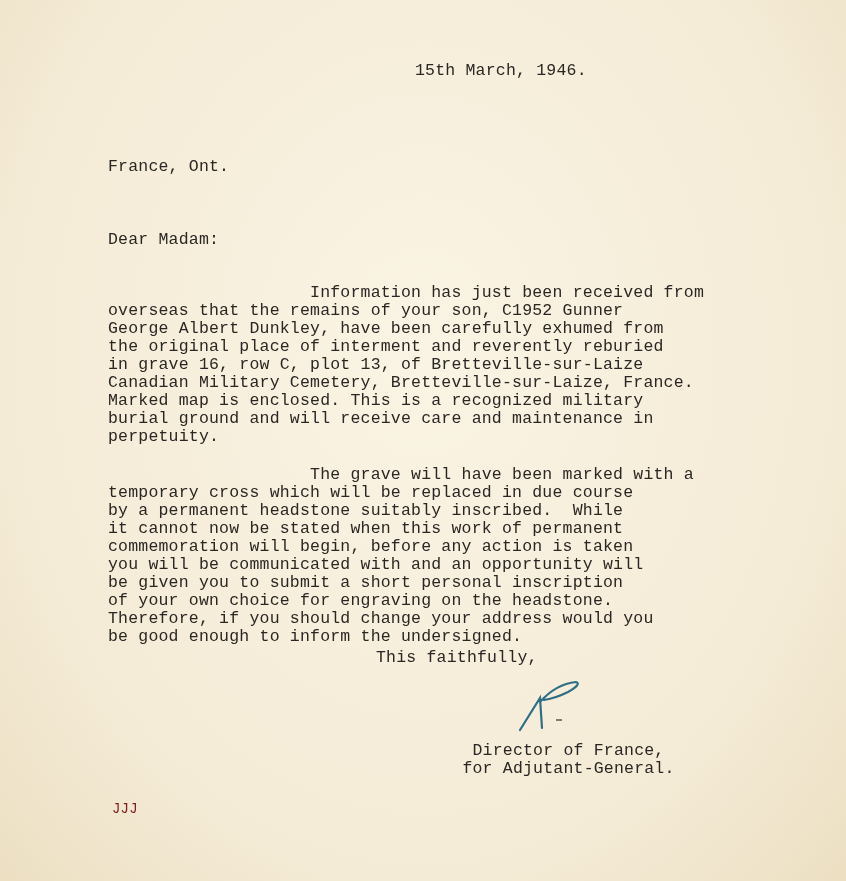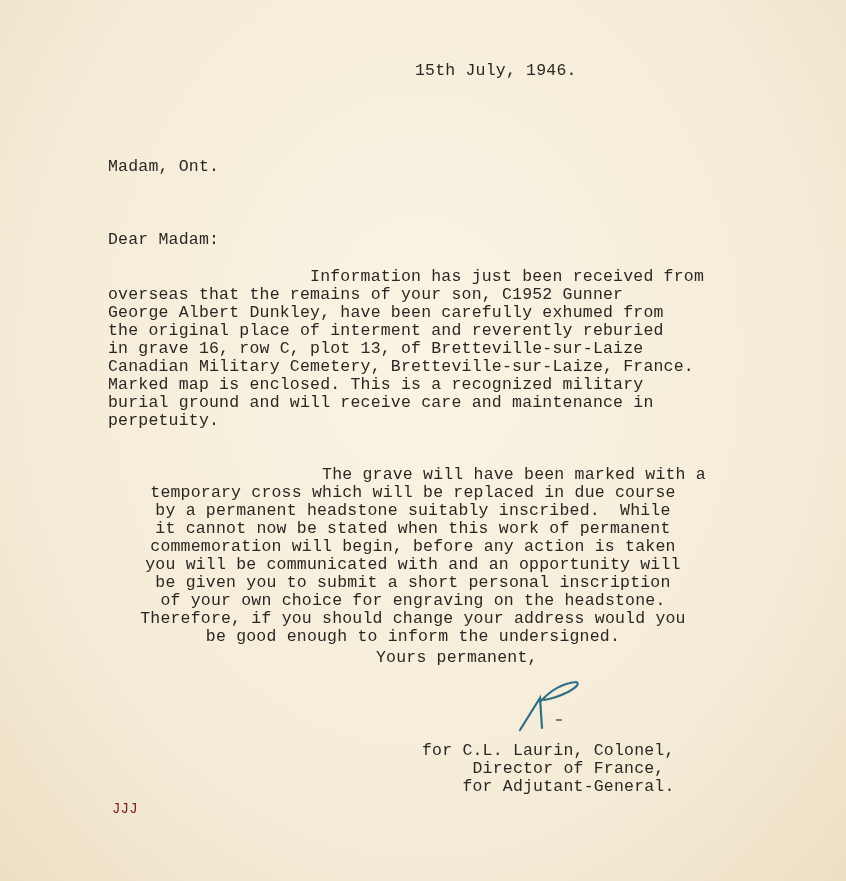--- a/index.html
+++ b/index.html
@@ -4,48 +4,48 @@
 <style>
   html,body{margin:0;padding:0;}
   body{width:846px;height:881px;background:#f6efdc;position:relative;overflow:hidden;
        font-family:"Liberation Mono","DejaVu Sans Mono",monospace;color:#2a2623;}
   .paper{position:absolute;left:0;top:0;width:846px;height:881px;
          background:radial-gradient(ellipse at 50% 40%,#faf4e4 0%,#f4ebd6 70%,#ecdfc2 100%);}
   .t{position:absolute;font-size:16.5px;line-height:18px;white-space:pre;letter-spacing:0.2px;}
   .date{left:415px;top:62px;}
   .addr{left:108px;top:158px;}
   .salute{left:108px;top:231px;}
-  .p1{left:108px;top:250px;}
-  .p2{left:120px;top:448px;text-align:center;}
+  .p1{left:108px;top:266px;}
+  .p2{left:108px;top:448px;}
   .closing{left:376px;top:649px;}
   .sigblock{left:422px;top:742px;}
   .initials{left:112px;top:800px;font-size:14px;color:#7f1d1d;}
   .sig{position:absolute;left:512px;top:678px;width:80px;height:56px;}
 </style>
 </head>
 <body>
 
 <div class="paper"></div>
 
-<div class="t date">15th July, 1946.</div>
+<div class="t date">15th March, 1946.</div>
 
-<div class="t addr"><div>Madam, Ont.</div></div>
+<div class="t addr"><div>France, Ont.</div></div>
 
 <div class="t salute">Dear Madam:</div>
 
 <div class="t p1">
 <div>                    Information has just been received from</div><div>overseas that the remains of your son, C1952 Gunner</div><div>George Albert Dunkley, have been carefully exhumed from</div><div>the original place of interment and reverently reburied</div><div>in grave 16, row C, plot 13, of Bretteville-sur-Laize</div><div>Canadian Military Cemetery, Bretteville-sur-Laize, France.</div><div>Marked map is enclosed. This is a recognized military</div><div>burial ground and will receive care and maintenance in</div><div>perpetuity.</div>
 </div>
 
 <div class="t p2">
 <div>                    The grave will have been marked with a</div><div>temporary cross which will be replaced in due course</div><div>by a permanent headstone suitably inscribed.  While</div><div>it cannot now be stated when this work of permanent</div><div>commemoration will begin, before any action is taken</div><div>you will be communicated with and an opportunity will</div><div>be given you to submit a short personal inscription</div><div>of your own choice for engraving on the headstone.</div><div>Therefore, if you should change your address would you</div><div>be good enough to inform the undersigned.</div>
 </div>
 
-<div class="t closing">Yours permanent,</div>
+<div class="t closing">This faithfully,</div>
 
 <svg class="sig" viewBox="0 0 80 56">
   <path d="M8 52 L28 20 L30 50 M28 24 Q44 6 64 4 Q70 6 56 14 Q44 20 32 22" fill="none" stroke="#2f6f86" stroke-width="2.2" stroke-linecap="round"></path>
   <path d="M44 42 L50 42" stroke="#555" stroke-width="1.5"></path>
 </svg>
 
-<div class="t sigblock"><div>for C.L. Laurin, Colonel,</div><div>     Director of France,</div><div>    for Adjutant-General.</div></div>
+<div class="t sigblock"><div>     Director of France,</div><div>    for Adjutant-General.</div></div>
 
 <div class="t initials">JJJ</div>
 
 </body></html>

